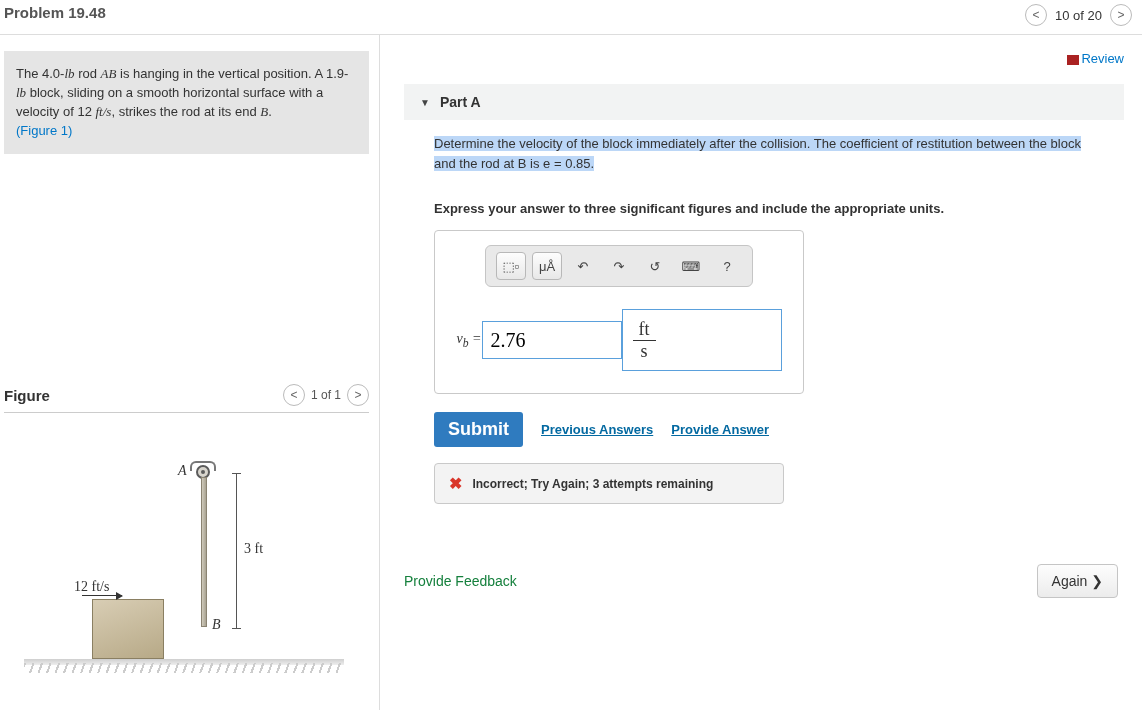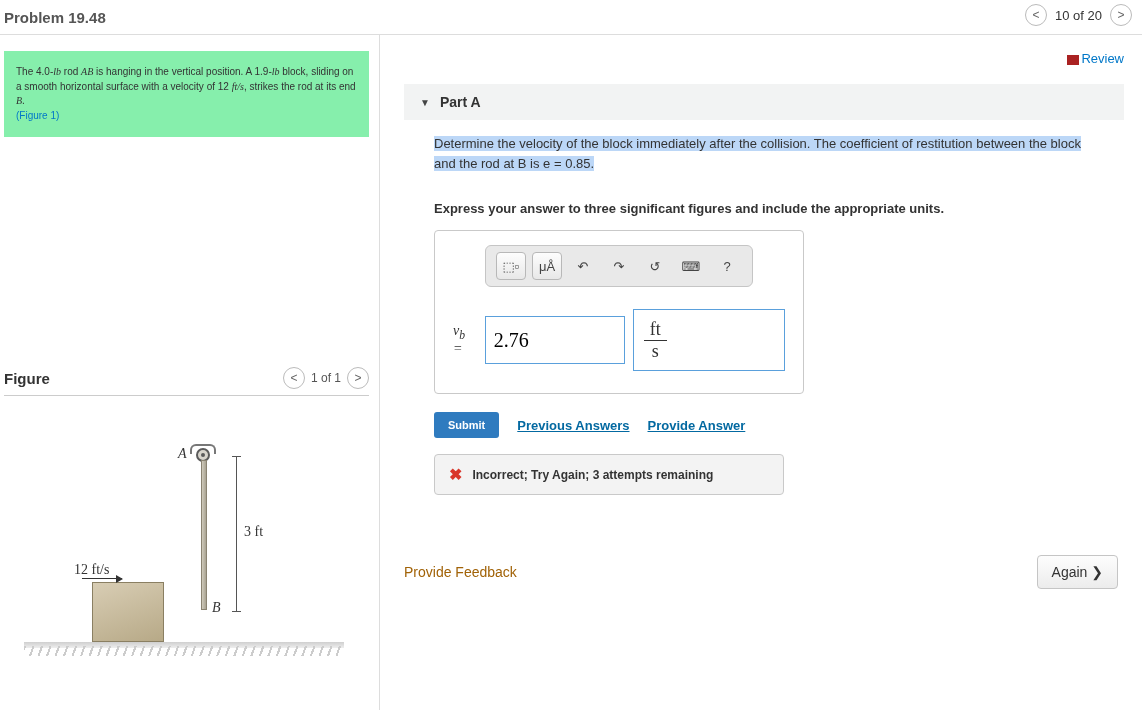--- a/index.html
+++ b/index.html
@@ -1,58 +1,58 @@
 <!DOCTYPE html>
 <html><head>
 <meta charset="utf-8">
 <style>
   * { box-sizing: border-box; margin: 0; padding: 0; }
   body { font-family: Arial, Helvetica, sans-serif; font-size: 13px; color: #333; background: #fff; width: 1142px; }
-  .topbar { display: flex; justify-content: space-between; align-items: flex-end; padding: 4px 10px 8px 4px; border-bottom: 1px solid #ddd; }
+  .topbar { display: flex; justify-content: space-between; align-items: flex-start; padding: 4px 10px 8px 4px; border-bottom: 1px solid #ddd; }
   .prob-title { font-weight: bold; font-size: 15px; color: #555; }
   .pager { display: flex; align-items: center; gap: 8px; font-size: 13px; color: #333; }
   .circ-btn { width: 22px; height: 22px; border: 1px solid #bbb; border-radius: 50%; display: flex; align-items: center; justify-content: center; background: #fff; color: #666; font-size: 12px; cursor: pointer; }
   .main { display: flex; }
   .leftcol { width: 380px; padding: 16px 10px 10px 4px; border-right: 1px solid #ddd; min-height: 680px; }
-  .intro-box { background: #86efac; padding: 14px 12px; font-size: 10px; line-height: 1.45; color: #333; }
+  .intro-box { background: #e5e5e5; padding: 14px 12px; font-size: 13px; line-height: 1.45; color: #333; }
   .intro-box .ital { font-style: italic; font-family: 'Times New Roman', serif; }
   .figlink { color: #0077c8; }
   .fig-header { display: flex; justify-content: space-between; align-items: center; margin-top: 230px; border-bottom: 1px solid #ccc; padding-bottom: 6px; }
   .fig-header h3 { font-size: 15px; font-weight: bold; color: #333; }
   .fig-pager { display: flex; align-items: center; gap: 6px; font-size: 12px; color: #555; }
   .fig-img { position: relative; width: 340px; height: 260px; margin-top: 20px; }
   .rightcol { flex: 1; padding: 16px 18px 20px 24px; }
   .review-row { text-align: right; margin-bottom: 18px; }
   .review-link { color: #0077c8; font-size: 13px; }
   .review-link::before { content: ""; display: inline-block; width: 8px; height: 10px; background: #a22; margin-right: 2px; vertical-align: middle; box-shadow: -4px 0 0 #a22; }
   .part-header { background: #f2f3f3; padding: 10px 16px; font-weight: bold; font-size: 14px; color: #333; display: flex; align-items: center; gap: 10px; }
   .part-header .caret { font-size: 10px; color: #444; }
   .part-body { padding: 14px 30px 10px 30px; }
   .question { font-size: 13px; line-height: 1.5; }
   .hl { background: #bcd7f7; }
   .instruct { font-weight: bold; margin-top: 28px; font-size: 13px; }
   .answer-area { border: 1px solid #c9c9c9; border-radius: 4px; margin-top: 14px; width: 370px; padding: 14px 18px 22px 18px; background: #fff; }
   .toolbar { display: flex; align-items: center; gap: 6px; background: #e9e9e9; border: 1px solid #c5c5c5; border-radius: 6px; padding: 6px 10px; width: fit-content; margin: 0 auto; }
   .tb-btn { width: 30px; height: 28px; border: 1px solid #b8b8b8; border-radius: 4px; background: linear-gradient(#fdfdfd,#e8e8e8); display: flex; align-items: center; justify-content: center; font-size: 13px; color: #444; cursor: pointer; }
   .tb-btn.noborder { border: none; background: transparent; }
-  .input-row { display: flex; align-items: center; gap: 8px; margin-top: 22px; justify-content: center; }
+  .input-row { display: flex; align-items: center; margin-top: 22px; justify-content: center; }
   .var-label { font-style: italic; font-family: 'Times New Roman', serif; font-size: 14px; }
-  .val-input { width: 140px; height: 48px; border: 1px solid #5aa0dc; font-size: 20px; font-family: 'Times New Roman', serif; padding: 2px 8px; }
+  .val-input { width: 140px; height: 38px; border: 1px solid #5aa0dc; font-size: 20px; font-family: 'Times New Roman', serif; padding: 2px 8px; }
   .unit-box { width: 160px; height: 62px; border: 1px solid #5aa0dc; display: flex; align-items: center; padding-left: 10px; }
   .frac { display: inline-flex; flex-direction: column; align-items: center; font-family: 'Times New Roman', serif; font-size: 18px; }
   .frac .num { border-bottom: 1px solid #333; padding: 0 6px; }
   .frac .den { padding: 0 6px; }
   .action-row { margin-top: 18px; display: flex; align-items: center; gap: 18px; }
-  .submit-btn { background: #2f7bbf; color: #fff; border: none; border-radius: 3px; padding: 7px 14px; font-size: 11px; font-weight: bold; cursor: pointer; }
+  .submit-btn { background: #2f7bbf; color: #fff; border: none; border-radius: 3px; padding: 7px 14px; font-size: 18px; font-weight: bold; cursor: pointer; }
   .link { color: #0369a1; font-weight: bold; font-size: 13px; text-decoration: underline; cursor: pointer; }
   .feedback-box { margin-top: 16px; border: 1px solid #c9c9c9; border-radius: 4px; background: #f3f3f3; padding: 10px 14px; width: 350px; display: flex; align-items: center; gap: 10px; }
   .x-ico { color: #d9362a; font-weight: bold; font-size: 16px; }
   .feedback-text { font-weight: bold; font-size: 12px; color: #333; }
   .bottom-row { display: flex; justify-content: space-between; align-items: center; margin-top: 50px; padding-right: 6px; }
-  .provide { color: #a16207; font-size: 14px; }
+  .provide { color: #15803d; font-size: 14px; }
   .next-btn { border: 1px solid #c5c5c5; background: linear-gradient(#fdfdfd,#ececec); border-radius: 4px; padding: 8px 14px; font-size: 14px; color: #333; cursor: pointer; }
   
   .pin { position:absolute; left:192px; top:32px; width:14px; height:14px; border:2px solid #5b5b5b; border-radius:50%; background:#d8d5cd; }
   .pin::after{content:""; position:absolute; left:3px; top:3px; width:4px; height:4px; background:#5b5b5b; border-radius:50%;}
   .rod { position:absolute; left:197px; top:44px; width:6px; height:150px; background:linear-gradient(90deg,#cfcabb,#a9a393); border:1px solid #8a8372;}
   .hinge-top{position:absolute; left:186px; top:28px; width:26px; height:10px; border-top:2px solid #777; border-left:2px solid #777; border-right:2px solid #777; border-radius:6px 6px 0 0;}
   .block { position:absolute; left:88px; top:166px; width:72px; height:60px; background:linear-gradient(160deg,#d8cdb4,#b7a987); border:1px solid #8a7f62;}
   .ground{position:absolute; left:20px; top:226px; width:320px; height:6px; background:linear-gradient(#cfcfcf,#eee);}
   .ground-hatch{position:absolute; left:20px; top:230px; width:320px; height:10px; background:repeating-linear-gradient(110deg,#ccc 0 2px, transparent 2px 8px);}
   .lblA{position:absolute; left:174px; top:30px; font-style:italic; font-family:'Times New Roman',serif; font-size:14px;}

